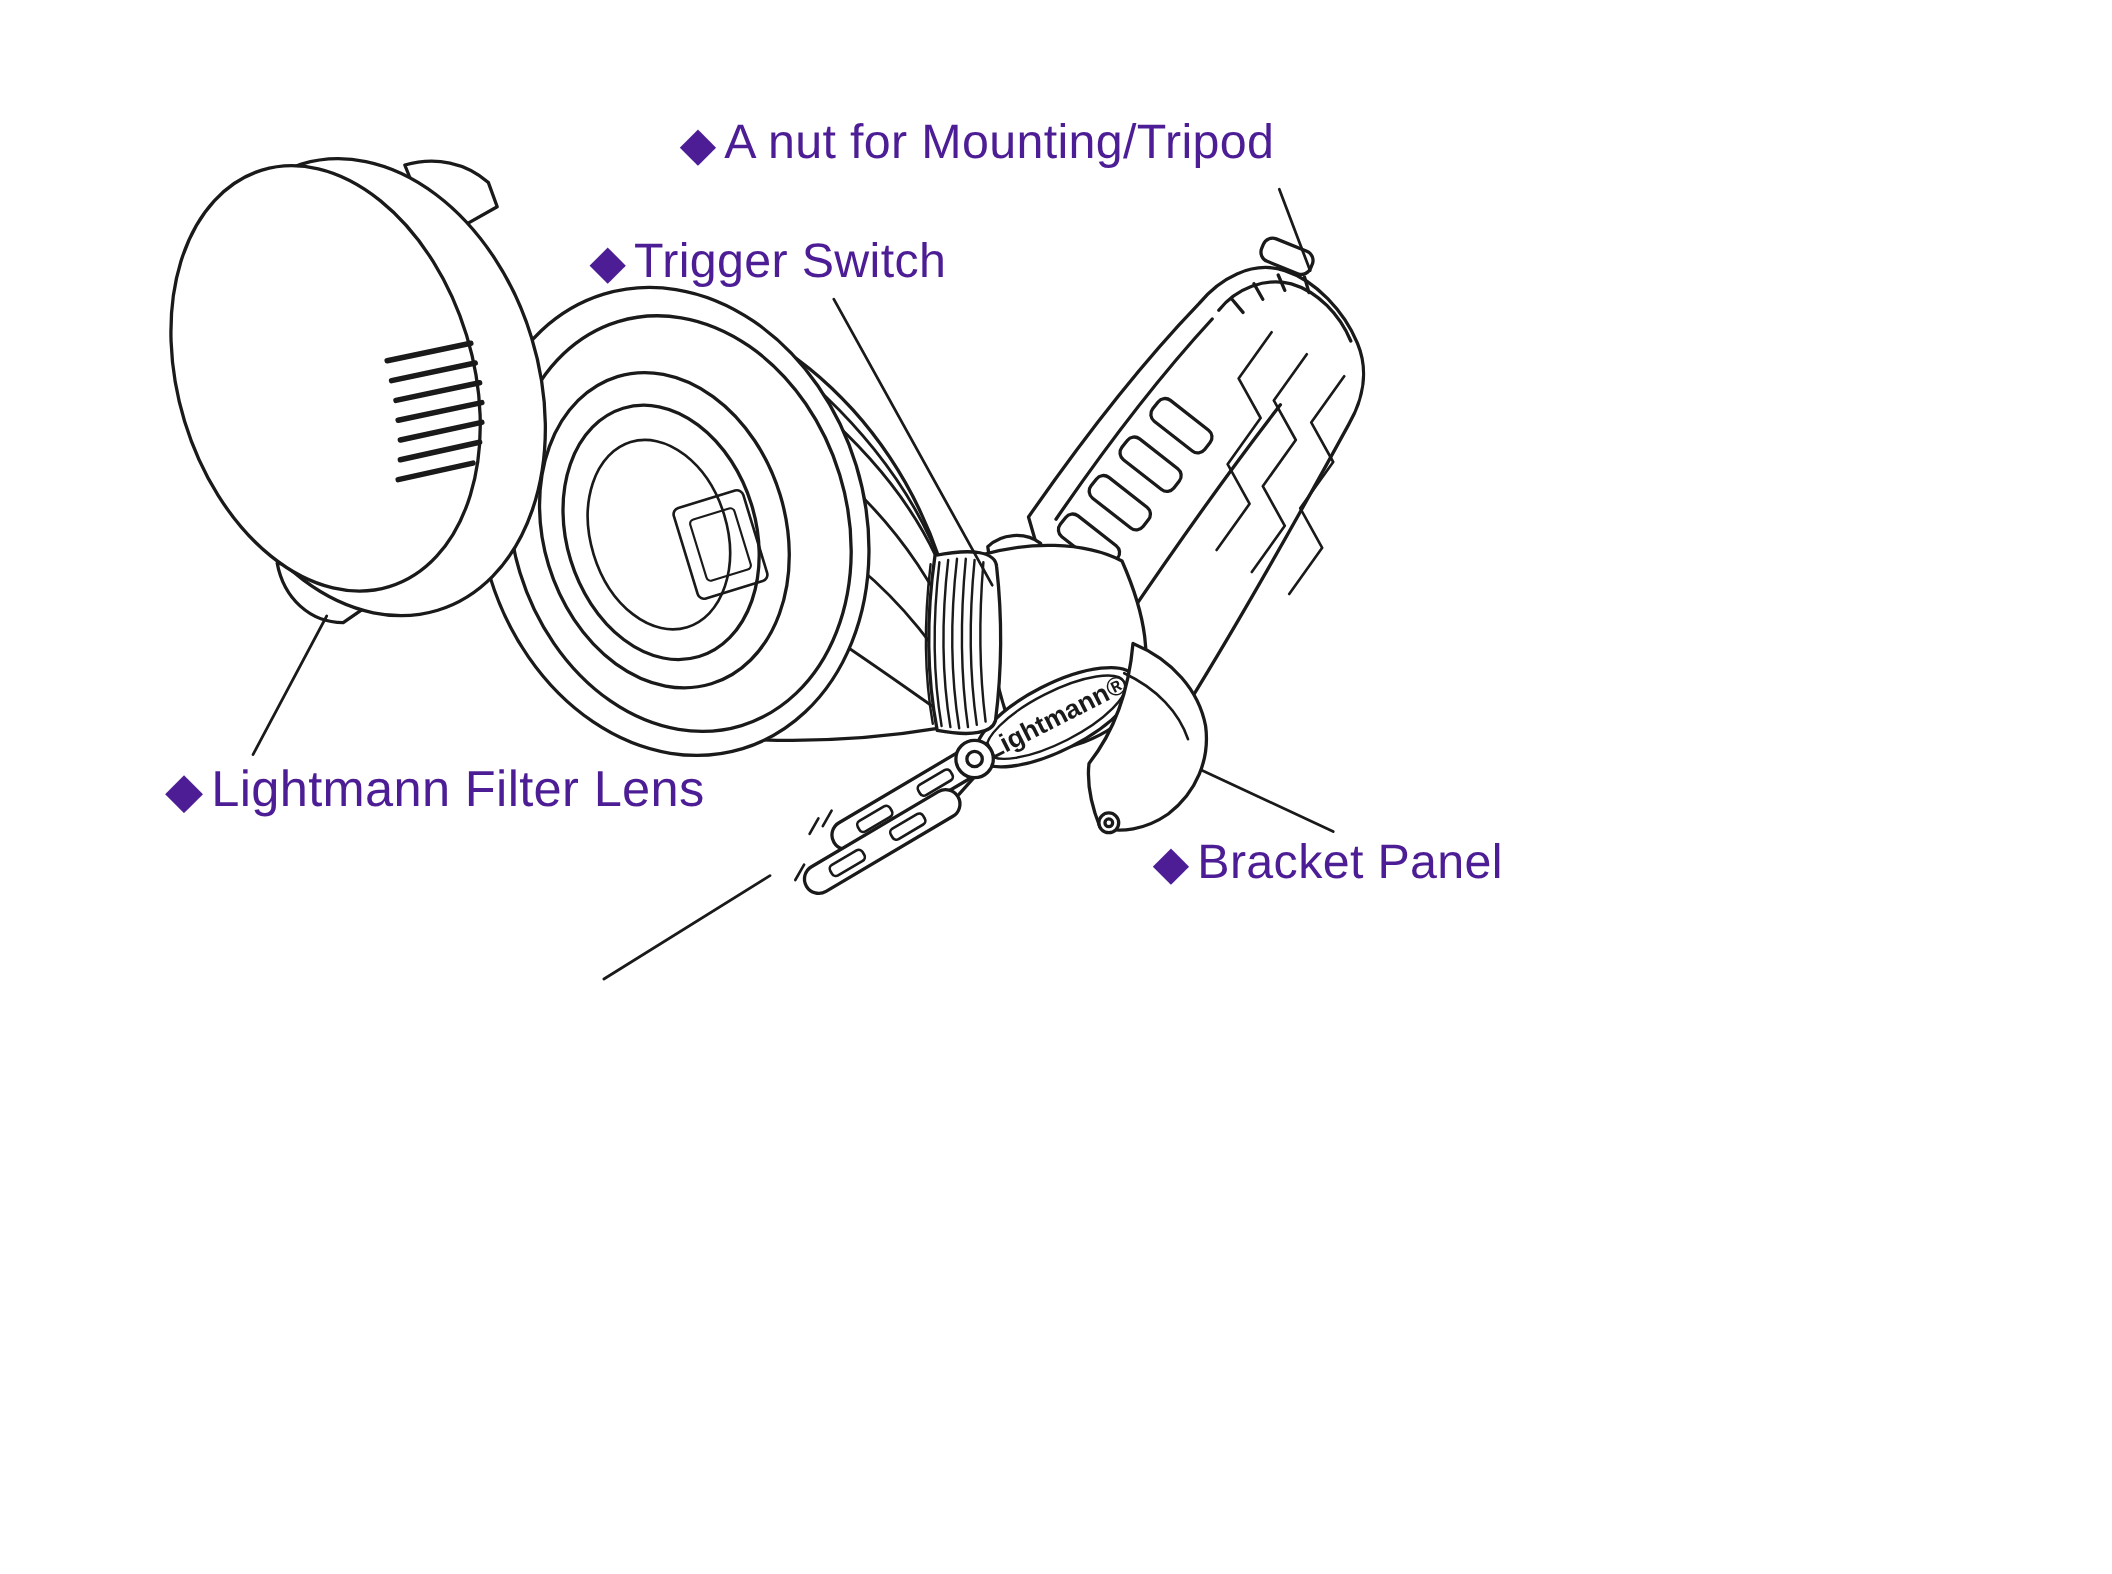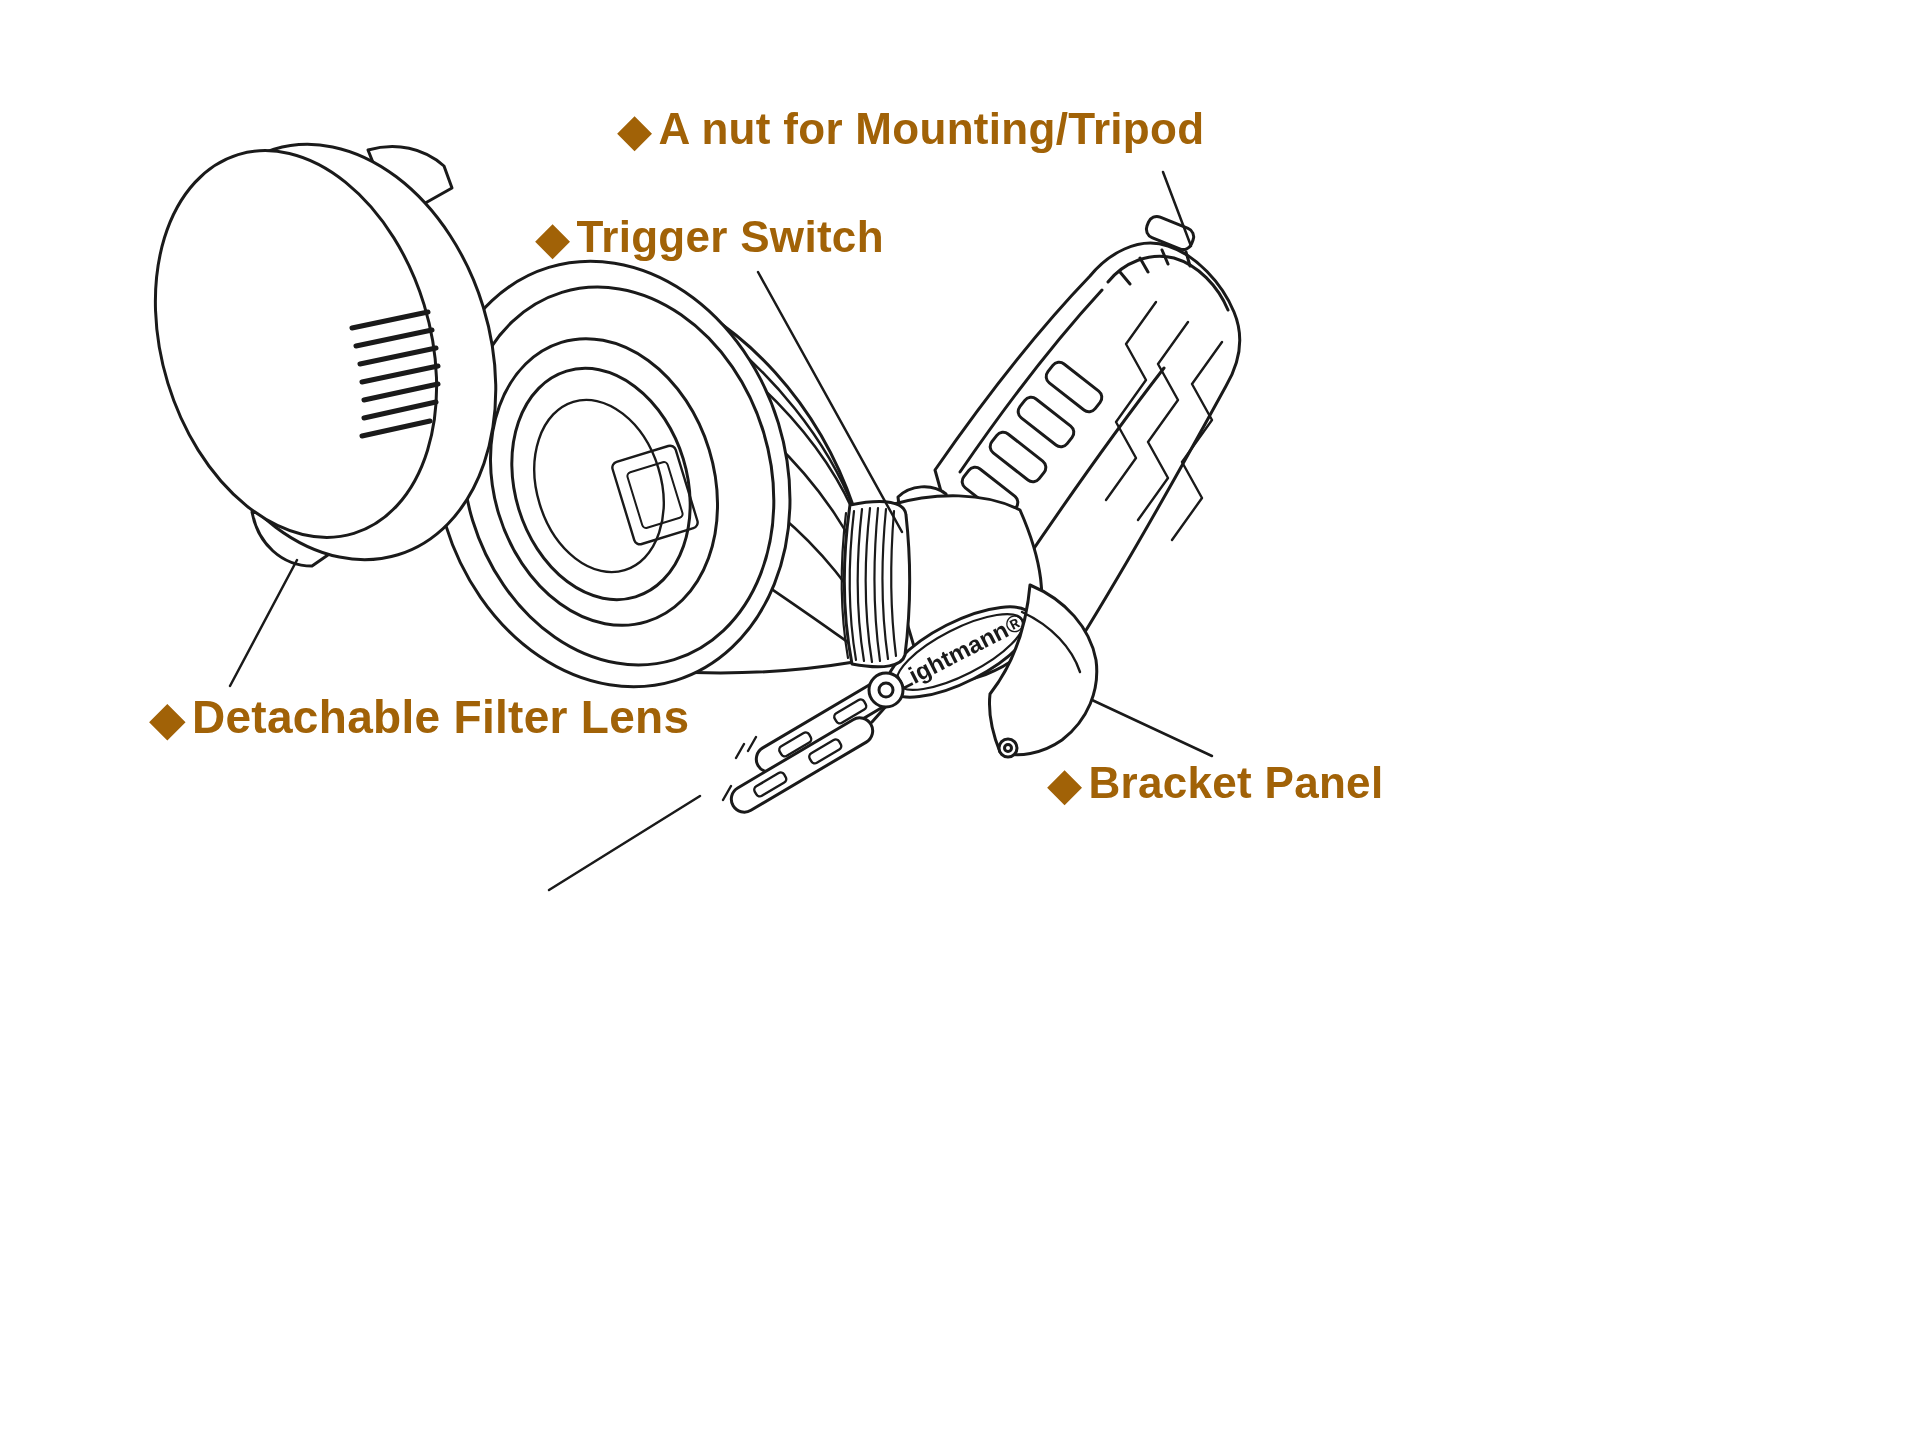--- a/index.html
+++ b/index.html
@@ -13,24 +13,24 @@
     overflow: hidden;
   }
   .artwork {
     position: absolute;
     left: 0; top: 0;
     width: 1920px; height: 1431px;
   }
   .label {
     position: absolute;
     font-size: 44px;
-    font-weight: 700;
+    font-weight: 400;
     white-space: nowrap;
     letter-spacing: 0.3px;
-    color: #a16207;
+    color: #4c1d95;
   }
   .label .bullet {
     display: inline-block;
     font-size: 0.98em;
     margin-right: 7px;
     transform: translateY(1px);
   }
   .label-filter-lens { font-size: 46px; }
   .label-bracket { line-height: 57px; }
   .label-bracket .line { display: block; }
@@ -199,21 +199,21 @@
 
   <div class="label" style="left:618px; top:104px;">
     <span class="bullet">◆</span><span>A nut for Mounting/Tripod</span>
   </div>
 
   <div class="label" style="left:536px; top:212px;">
     <span class="bullet">◆</span><span>Trigger Switch</span>
   </div>
 
   <div class="label label-filter-lens" style="left:150px; top:690px;">
-    <span class="bullet">◆</span><span>Detachable Filter Lens</span>
+    <span class="bullet">◆</span><span>Lightmann Filter Lens</span>
   </div>
 
   <div class="label" style="left:1048px; top:758px;">
     <span class="bullet">◆</span><span>Bracket Panel</span>
   </div>
 
 
 </div>
 
 </body></html>

